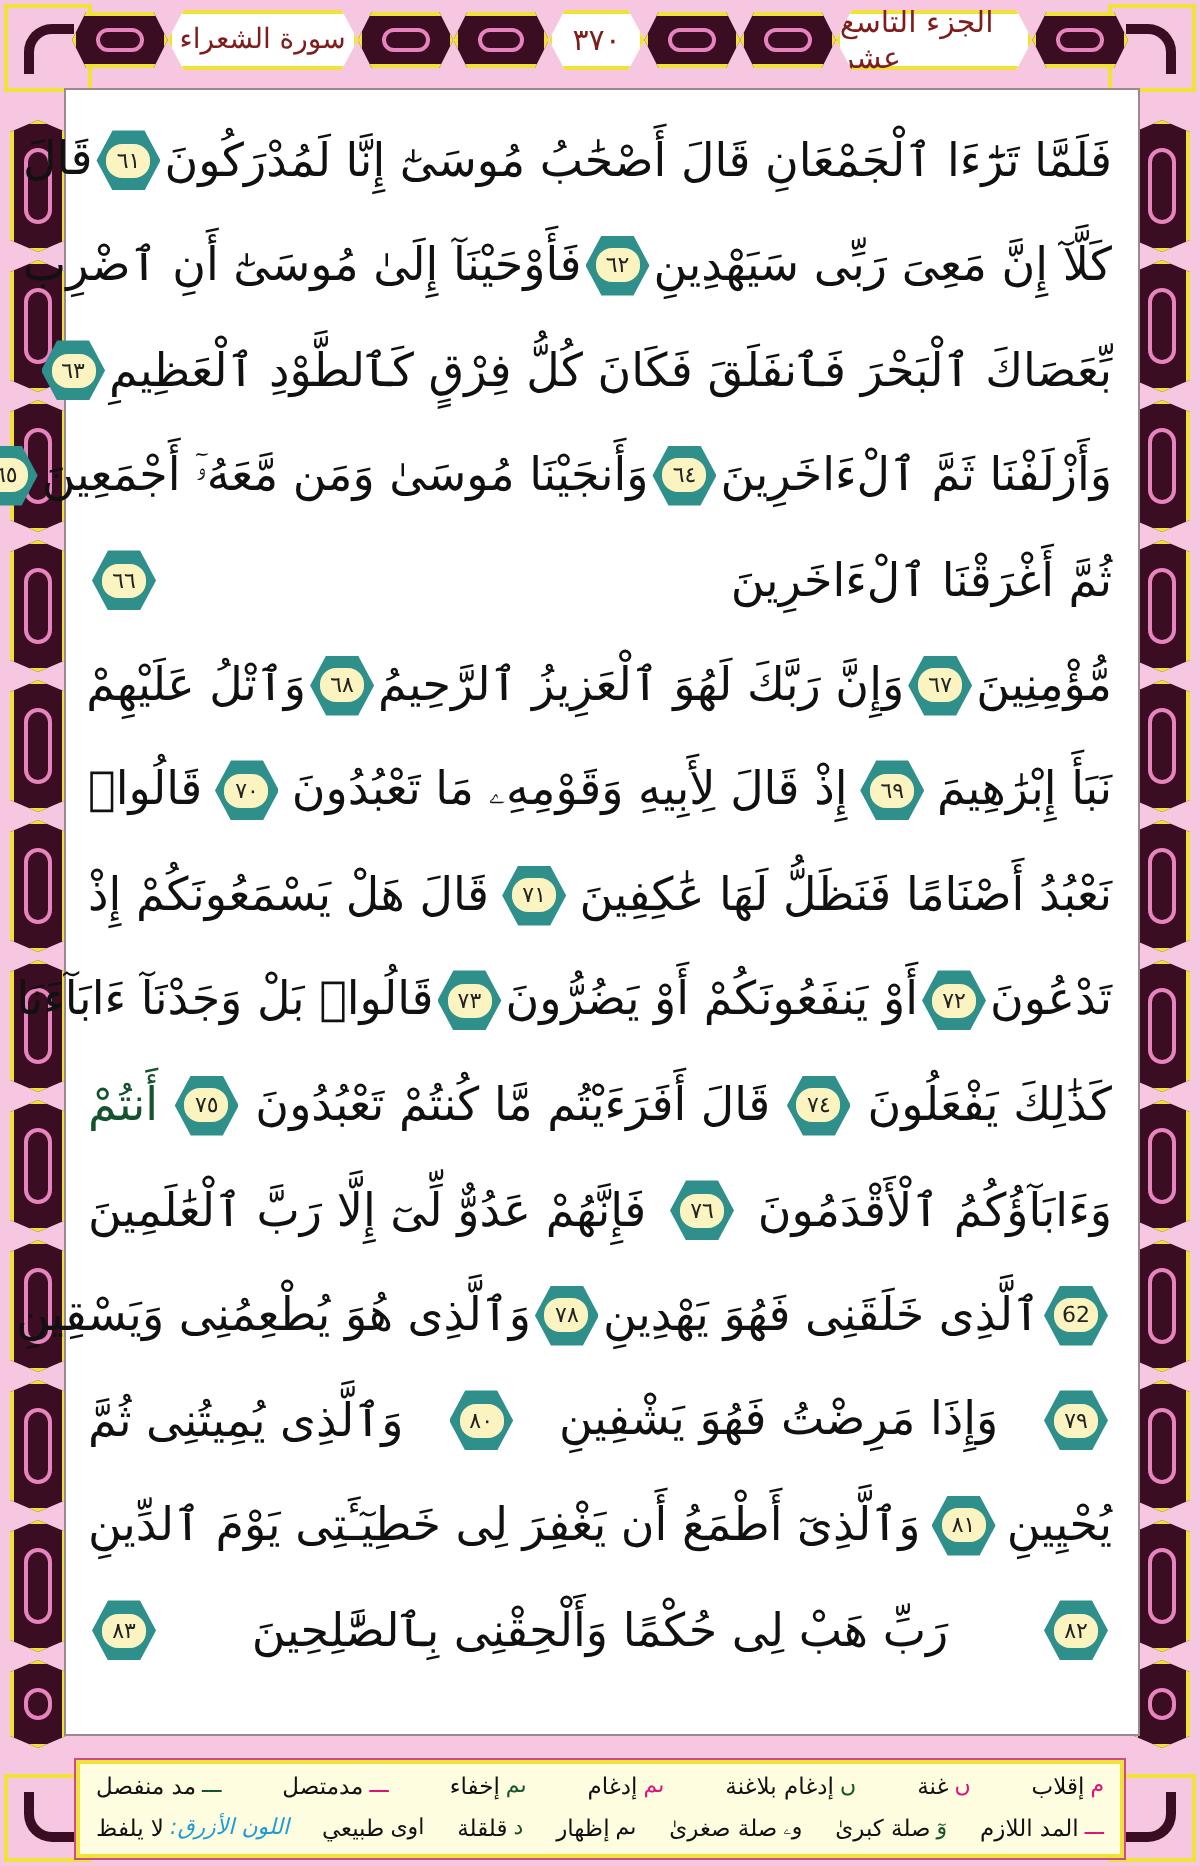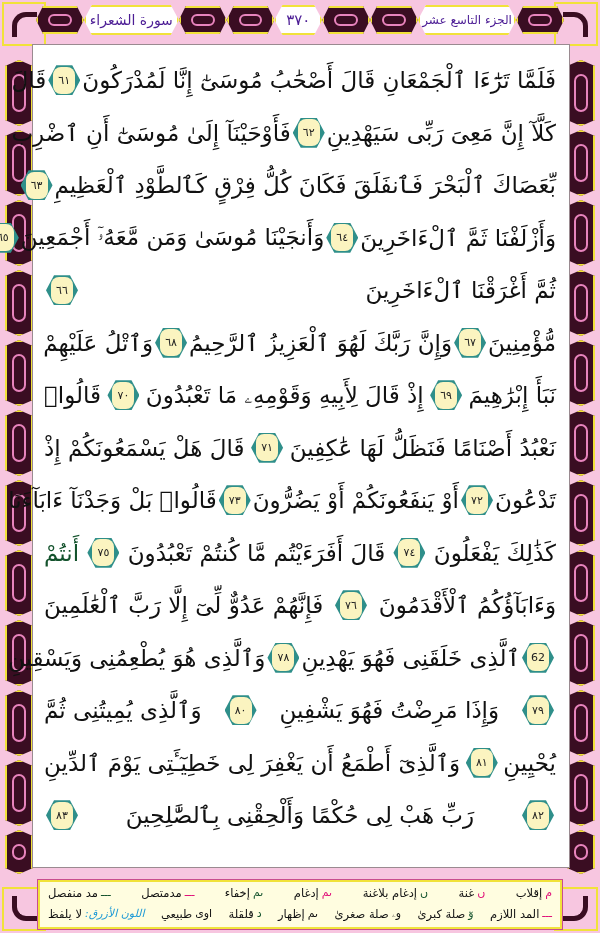--- a/index.html
+++ b/index.html
@@ -1,33 +1,33 @@
 <!DOCTYPE html>
 <html><head>
 <meta charset="utf-8">
 <style>
   html, body { margin:0; padding:0; background:#fff; }
   body { width:600px; height:933px; position:relative; overflow:hidden; font-family:"DejaVu Sans", sans-serif; }
   .frame { position:absolute; inset:0; background:#f7c6e0; }
   
   .header { position:absolute; left:36px; right:36px; top:4px; height:32px; display:flex; align-items:center; justify-content:space-between; }
-  .cartouche { height:26px; display:flex; align-items:center; justify-content:center; background:#fff; border:2px solid #f1e23a; outline:1px solid #b04783; clip-path:polygon(8px 0, calc(100% - 8px) 0, 100% 50%, calc(100% - 8px) 100%, 8px 100%, 0 50%); font-family:"DejaVu Sans", sans-serif; color:#4c1d95; }
+  .cartouche { height:26px; display:flex; align-items:center; justify-content:center; background:#fff; border:2px solid #f1e23a; outline:1px solid #b04783; clip-path:polygon(8px 0, calc(100% - 8px) 0, 100% 50%, calc(100% - 8px) 100%, 8px 100%, 0 50%); font-family:"DejaVu Sans", sans-serif; color:#7f1d1d; }
   .orn { width:52px; height:24px; background:#3a0d22; border:2px solid #f1e23a; clip-path:polygon(7px 0, calc(100% - 7px) 0, 100% 50%, calc(100% - 7px) 100%, 7px 100%, 0 50%); position:relative; }
   .orn::after { content:""; position:absolute; left:10px; right:10px; top:6px; bottom:6px; border:2px solid #e884bd; border-radius:8px; }
   .side-orn { position:absolute; width:24px; height:62px; background:#3a0d22; border:2px solid #f1e23a; clip-path:polygon(0 6px, 50% 0, 100% 6px, 100% calc(100% - 6px), 50% 100%, 0 calc(100% - 6px)); }
   .side-orn::after { content:""; position:absolute; left:5px; right:5px; top:12px; bottom:12px; border:2px solid #e884bd; border-radius:8px; }
   .corner { position:absolute; width:40px; height:40px; background:#f7c6e0; border:2px solid #f1e23a; }
   .corner::after { content:""; position:absolute; left:8px; top:8px; width:20px; height:20px; border-left:5px solid #3a0d22; border-top:5px solid #3a0d22; border-radius:14px 0 0 0; }
   
   .page { position:absolute; left:32px; top:44px; width:536px; height:822px; background:#fff; border:1px solid #9a8a90; }
   .lines { position:absolute; left:44px; right:44px; top:54px; }
   .line { height:52.5px; display:flex; align-items:center; justify-content:space-between; direction:rtl; font-family:"DejaVu Sans", sans-serif; font-size:23px; color:#111; white-space:nowrap; }
   .seg { flex:0 1 auto; }
   .ayah { display:inline-flex; align-items:center; justify-content:center; width:32px; height:30px; margin:0 2px; background:#2f8f8a; clip-path:polygon(25% 0,75% 0,100% 50%,75% 100%,25% 100%,0 50%); flex:0 0 auto; }
-  .ayah span { display:flex; align-items:center; justify-content:center; width:22px; height:27px; border-radius:8px; background:#fbf4c0; font-size:11px; color:#222; direction:rtl; }
+  .ayah span { display:flex; align-items:center; justify-content:center; width:22px; height:17px; border-radius:8px; background:#fbf4c0; font-size:11px; color:#222; direction:rtl; }
   .c-blue { color:#1e9ad6;font-style:italic; } .c-red { color:#e0127a; } .c-green { color:#14532d; }
   
   .legend { position:absolute; left:38px; right:38px; top:880px; height:45px; background:#fffde0; border:2px solid #f1e23a; outline:1px solid #c84d8f; }
   .legend-row { display:flex; direction:rtl; justify-content:space-between; padding:0 8px; height:21px; align-items:center; font-size:11.5px; color:#111; }
   .lg-item { display:flex; align-items:center; gap:3px; direction:rtl; }
   .sw { font-size:11px; }
 </style>
 </head>
 <body>
 
@@ -39,21 +39,21 @@
 <div class="corner" style="right:2px;bottom:2px;transform:scale(-1,-1);"></div>
 
 <div class="header">
   <div class="orn"></div>
   <div class="cartouche" style="width:108px;font-size:14px;">سورة الشعراء</div>
   <div class="orn"></div>
   <div class="orn"></div>
   <div class="cartouche" style="width:52px;font-size:15px;">٣٧٠</div>
   <div class="orn"></div>
   <div class="orn"></div>
-  <div class="cartouche" style="width:112px;font-size:12px;">الجزء التاسع عشر</div>
+  <div class="cartouche" style="width:112px;font-size:15px;">الجزء التاسع عشر</div>
   <div class="orn"></div>
 </div>
 
 <div>
   <div class="side-orn" style="left:5px;top:60px;"></div>
   <div class="side-orn" style="left:5px;top:130px;"></div>
   <div class="side-orn" style="left:5px;top:200px;"></div>
   <div class="side-orn" style="left:5px;top:270px;"></div>
   <div class="side-orn" style="left:5px;top:340px;"></div>
   <div class="side-orn" style="left:5px;top:410px;"></div>

